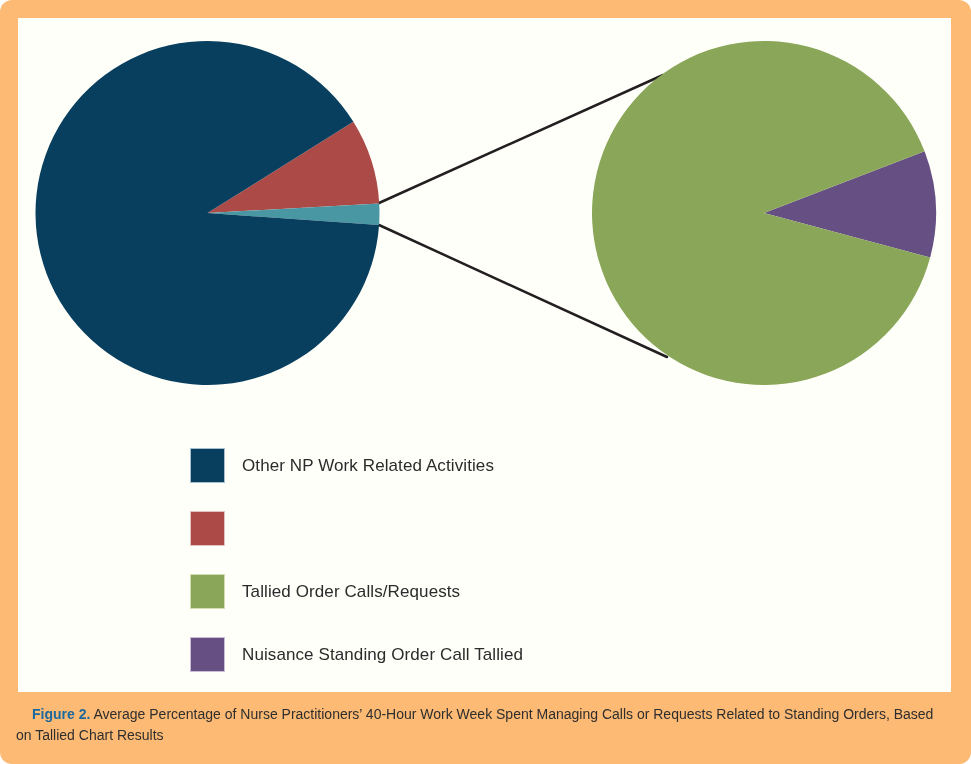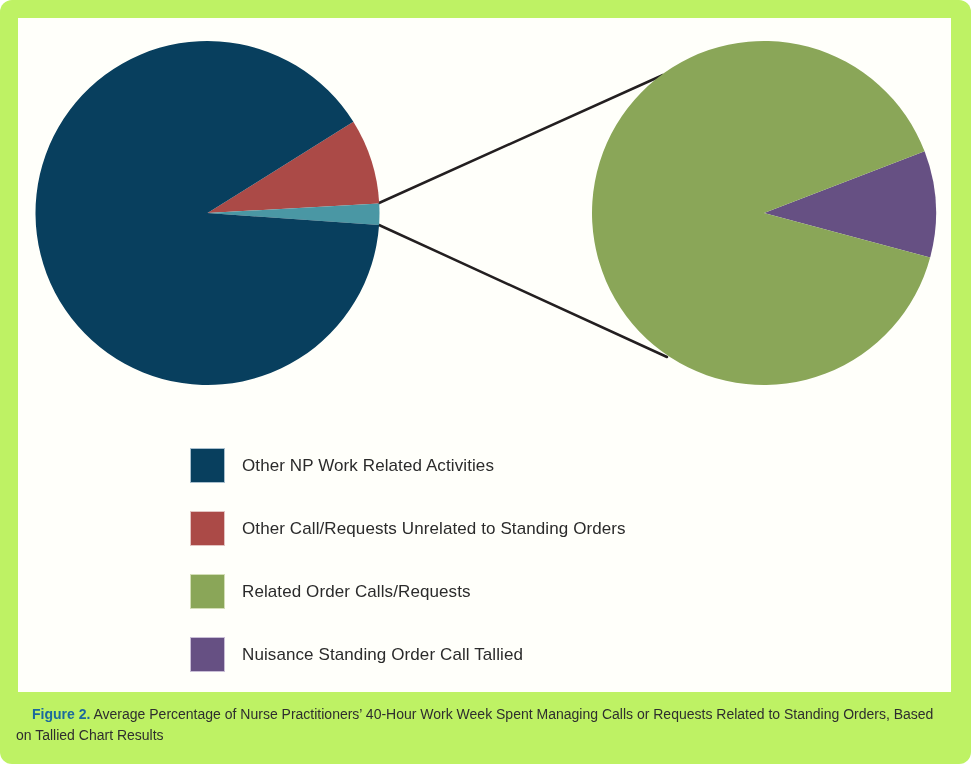--- a/index.html
+++ b/index.html
@@ -63,21 +63,21 @@
     color: #2e2e2e;
   }
   .caption-label {
     font-weight: bold;
     color: #1b699d;
   }
 </style>
 </head>
 <body>
 
-<div class="frame" style="background: #bef264; text-decoration: underline;">
+<div class="frame" style="background: #fdba74; text-decoration: underline;">
   <div class="panel" style="background: rgb(255, 255, 250);">
 
     <svg class="pie-svg" width="933" height="674" viewBox="0 0 933 674">
       <line class="connector" x1="361" y1="185" x2="645" y2="57" stroke-width="2.5" stroke-linecap="round" stroke="#231f20"></line>
       <line class="connector" x1="361" y1="207" x2="649" y2="339" stroke-width="2.5" stroke-linecap="round" stroke="#231f20"></line>
       <g>
           <path d="M 189.5 195 L 335.36 103.85 A 172 172 0 0 1 361.23 185.40 Z" fill="#ab4a47"></path>
           <path d="M 189.5 195 L 361.23 185.40 A 172 172 0 0 1 361.08 207.00 Z" fill="#4a97a4"></path>
           <path d="M 189.5 195 L 361.08 207.00 A 172 172 0 1 1 335.36 103.85 Z" fill="#083f5e"></path>
         </g>
@@ -87,25 +87,24 @@
         </g>
     </svg>
 
     <div class="legend">
       <div class="legend-row">
         <span class="legend-swatch" style="background: rgb(8, 63, 94); border-color: rgb(169, 191, 205);"></span>
         <span class="legend-label">Other NP Work Related Activities</span>
       </div>
       <div class="legend-row">
         <span class="legend-swatch" style="background: rgb(171, 74, 71); border-color: rgb(227, 195, 193);"></span>
-        <span class="legend-label">Other Call/Requests Unrelated to Standing Orders</span>
       </div>
       <div class="legend-row">
         <span class="legend-swatch" style="background: rgb(138, 166, 88); border-color: rgb(211, 222, 182);"></span>
-        <span class="legend-label">Related Order Calls/Requests</span>
+        <span class="legend-label">Tallied Order Calls/Requests</span>
       </div>
       <div class="legend-row">
         <span class="legend-swatch" style="background: rgb(102, 80, 131); border-color: rgb(201, 190, 214);"></span>
         <span class="legend-label">Nuisance Standing Order Call Tallied</span>
       </div>
     </div>
   </div>
 
   <div class="caption" style="color: rgb(46, 46, 46);">
     <span class="caption-label" style="color: rgb(27, 105, 157); padding-left: 16px;">Figure 2.</span><span> Average Percentage of Nurse Practitioners’ 40-Hour Work Week Spent Managing Calls or Requests Related to Standing Orders, Based on Tallied Chart Results</span>

